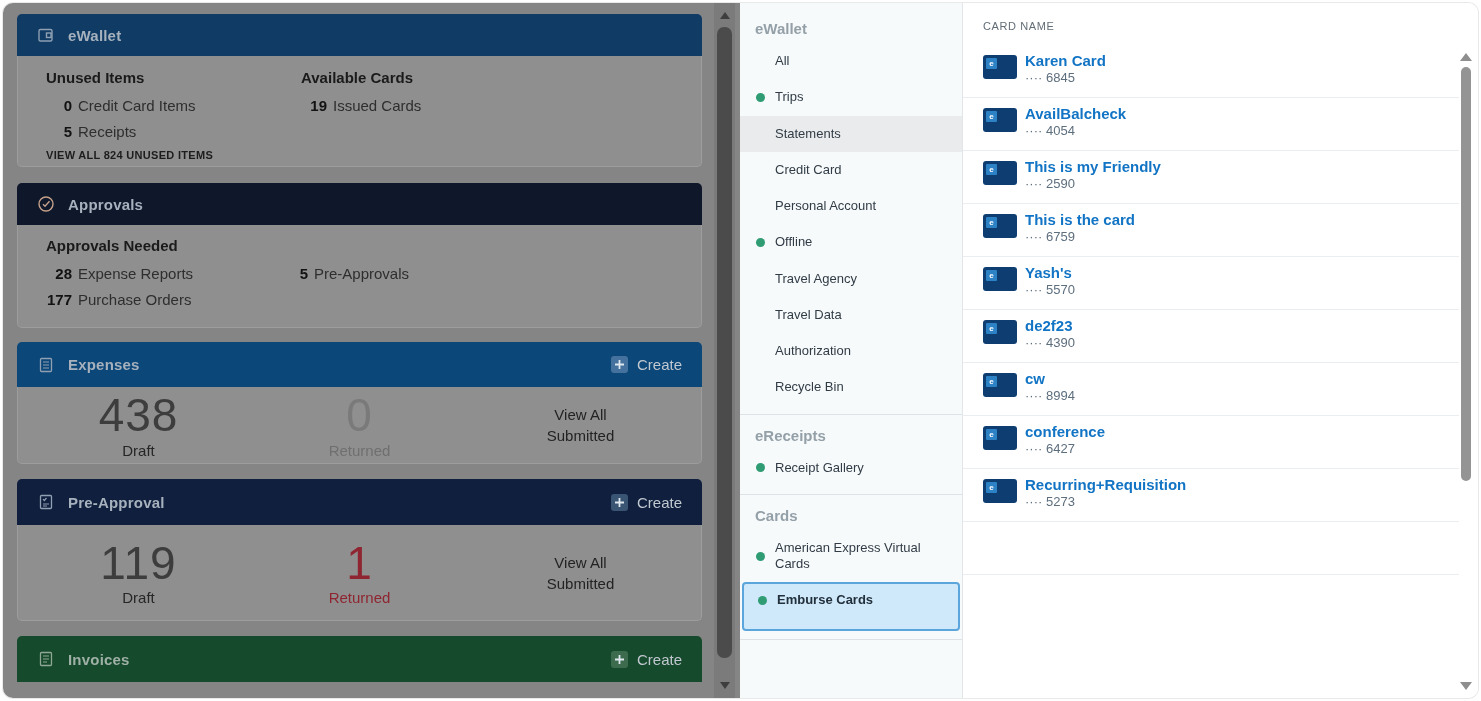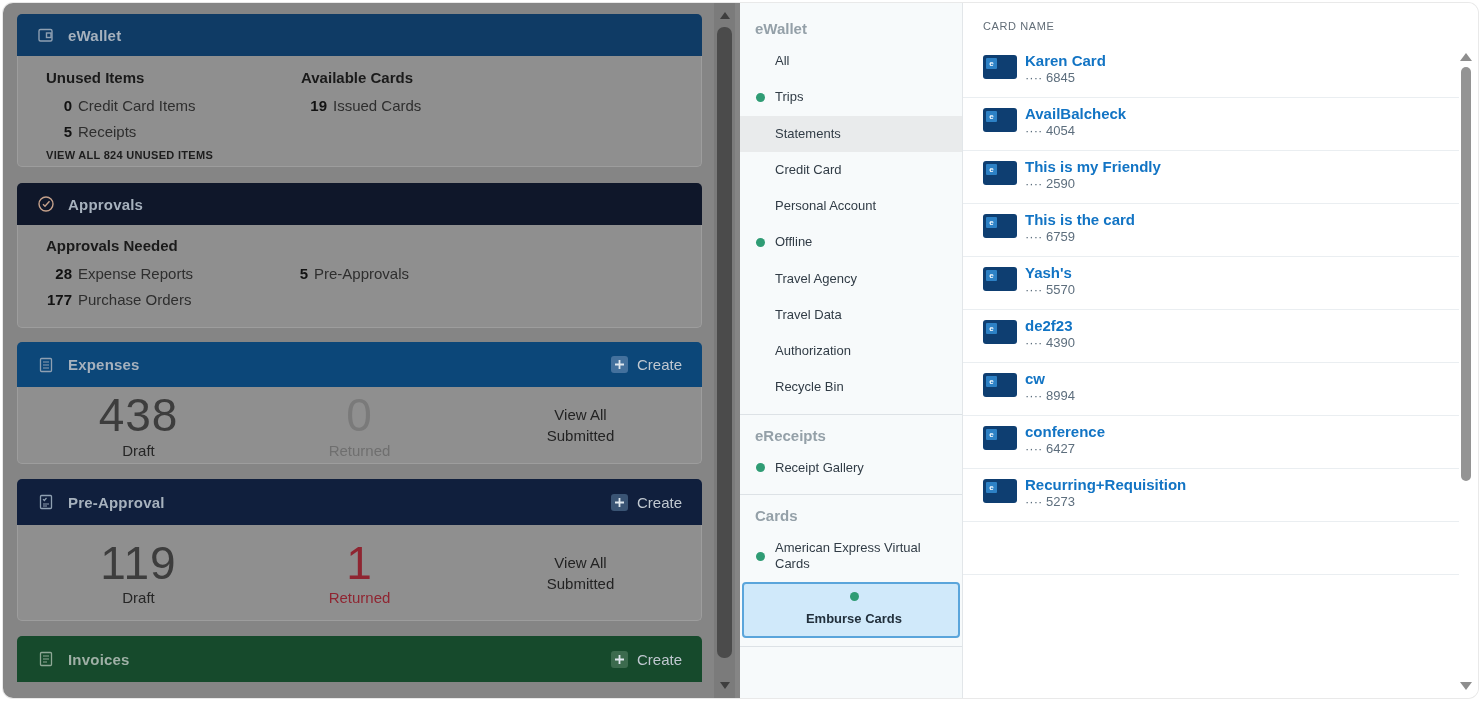--- a/index.html
+++ b/index.html
@@ -55,21 +55,21 @@
   .arr-down-dark { bottom:9px; border-left:5px solid transparent; border-right:5px solid transparent; border-top:7px solid #3e3e3e; }
 
   
   .sidebar { position:absolute; left:737px; top:0; width:223px; height:100%; background:#f7fafb; border-right:1px solid #e2e6e9; }
   .nav-title { padding:17px 12px 6px 15px; font-size:15px; font-weight:bold; color:#94a0a8; }
   .nav-title.tight { padding-top:12px; }
   .nav-item { display:flex; align-items:center; gap:10px; padding:10px 10px 10px 16px; font-size:13px; color:#313c46; cursor:pointer; line-height:1.25; }
   .nav-dot { width:9px; height:9px; border-radius:50%; background:transparent; flex:0 0 9px; }
   .has-dot .nav-dot { background:#2f9c74; }
   .hovered { background:#e9ebec; }
-  .selected { background:#d0e9fa; border:2px solid #5aa5db; border-radius:4px; margin:0 2px; padding:8px 8px 8px 14px; font-weight:bold; color:#22303c;flex-direction:column; }
+  .selected { background:#d0e9fa; border:2px solid #5aa5db; border-radius:4px; margin:0 2px; padding:8px 8px 20px 14px; font-weight:bold; color:#22303c; }
   .nav-divider { height:1px; background:#dde2e6; margin-top:8px; }
 
   
   .cards-panel { position:absolute; left:960px; top:0; right:0; height:100%; background:#fff; }
   .panel-header { padding:17px 0 0 20px; font-size:11px; font-weight:normal; color:#626d77; letter-spacing:.6px; }
   .rows { margin-top:13px; }
   .card-row { height:53px; display:flex; align-items:flex-start; padding:7px 0 0 20px; border-bottom:1px solid #eaeef1; cursor:pointer; width:496px; }
   .chip { width:34px; height:24px; background:#0e3e71; border-radius:3px; position:relative; flex:0 0 34px; margin-top:3px; }
   .chip-sq { position:absolute; left:3px; top:3px; width:11px; height:11px; background:#2d81c5; border-radius:1px; color:#fff; font-size:8px; font-weight:bold; display:flex; align-items:center; justify-content:center; }
   .row-info { margin-left:8px; display:flex; flex-direction:column; }

